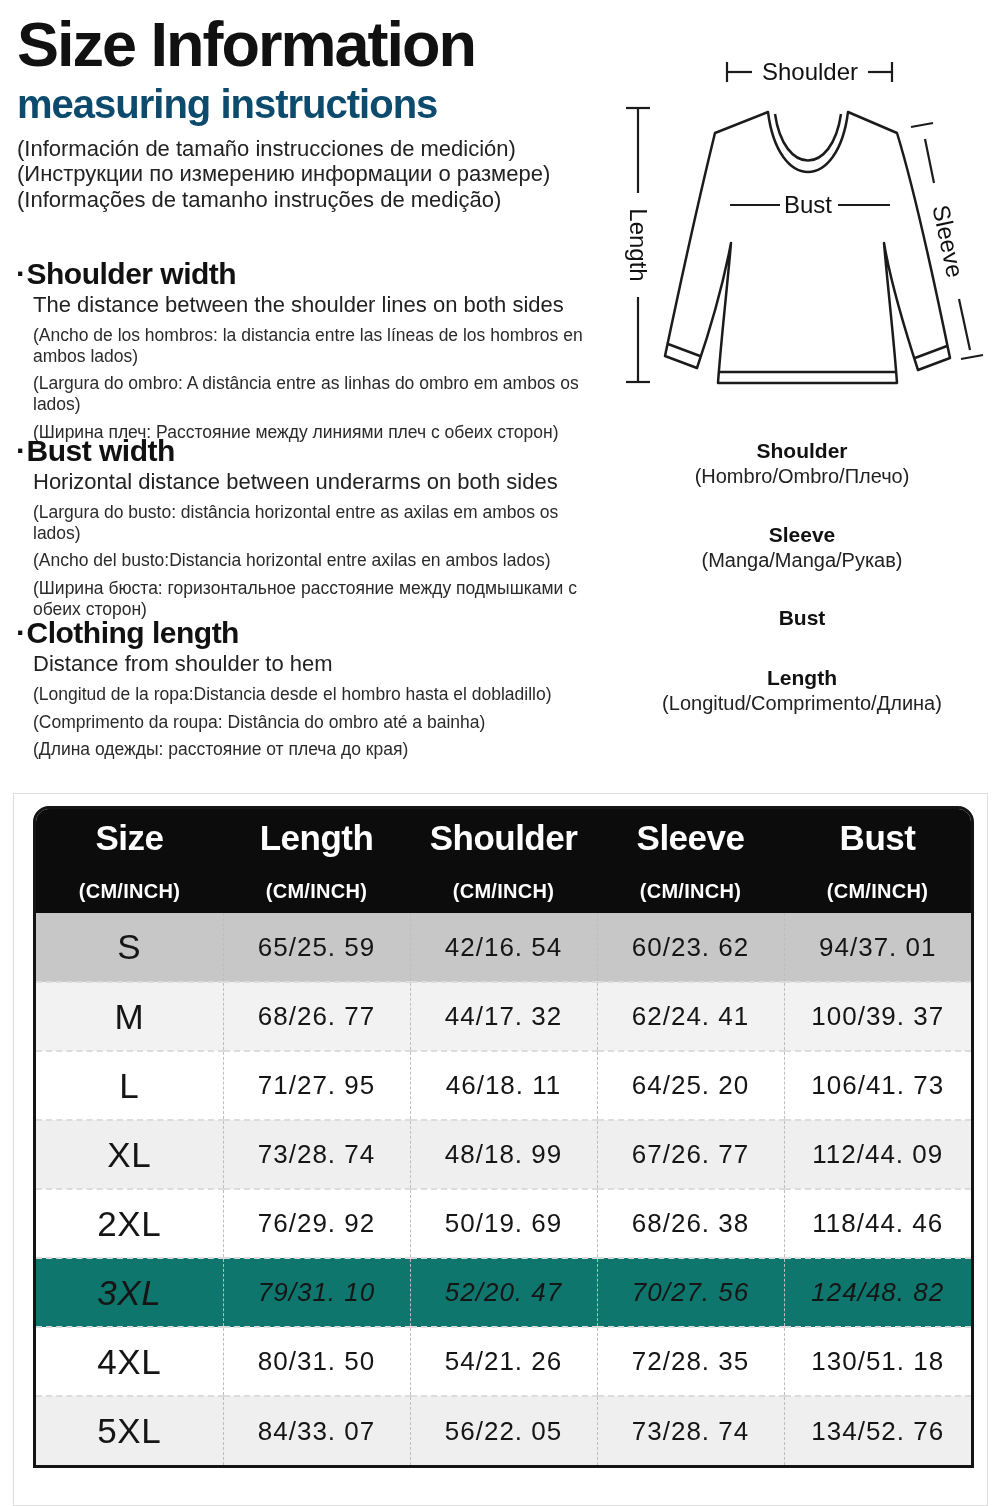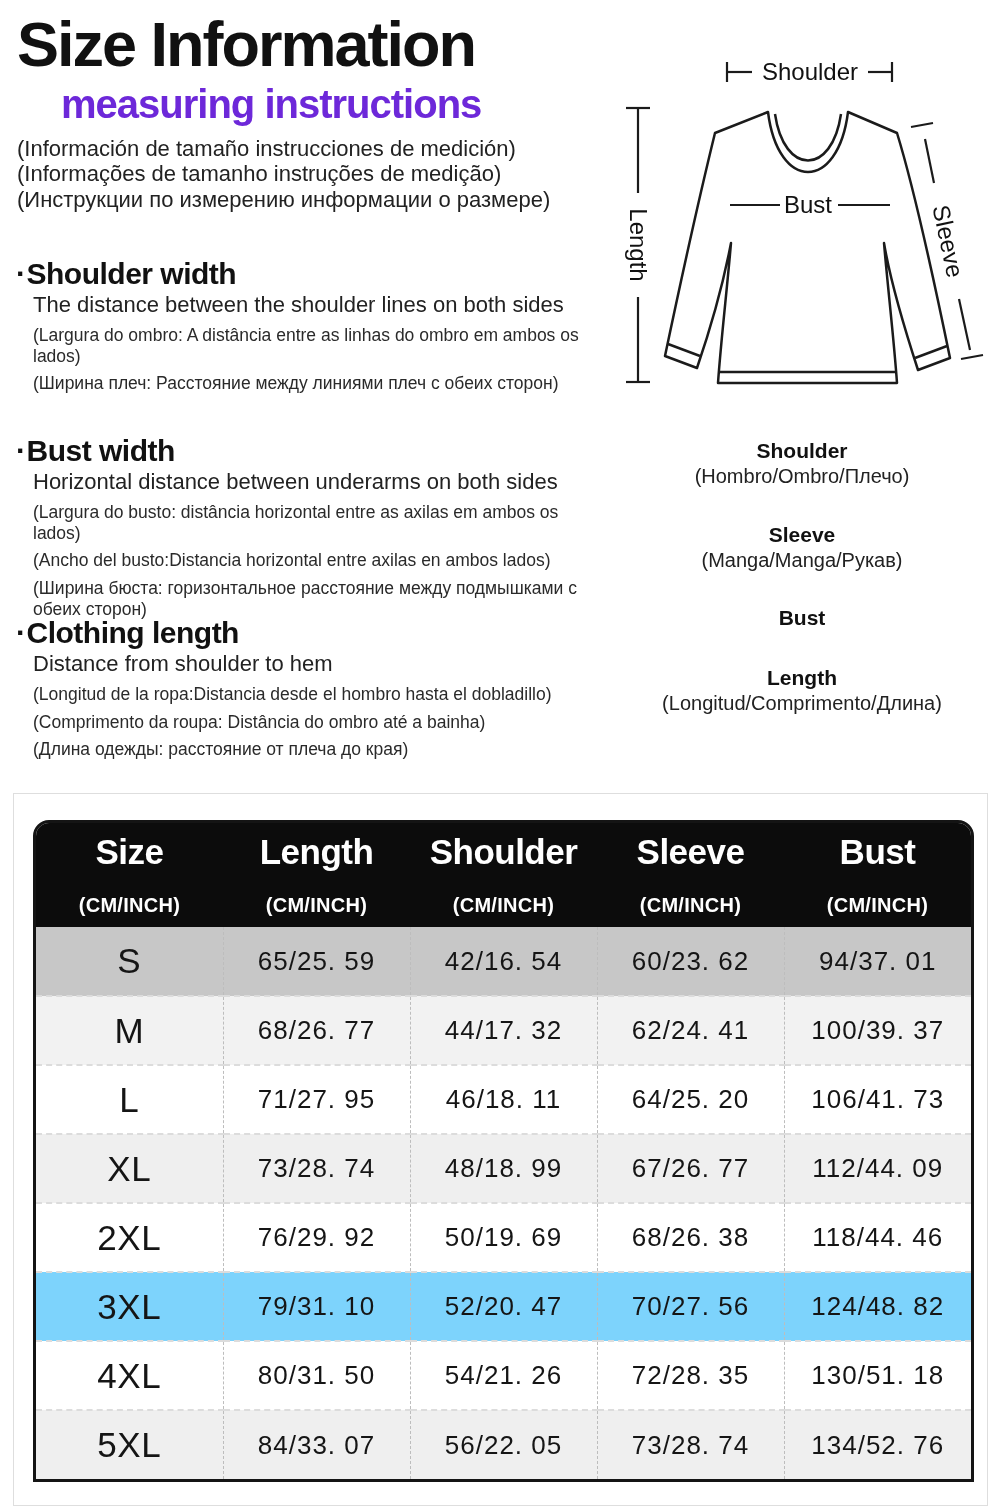--- a/index.html
+++ b/index.html
@@ -8,21 +8,21 @@
     position:relative;
     background:#ffffff;
     font-family:"Liberation Sans", sans-serif;
     color:#1c1c1c;
     overflow:hidden;
   }
 
   
   .title-block { position:absolute; left:17px; top:12px; width:590px; }
   .main-title  { font-size:63px; font-weight:bold; letter-spacing:-2px; line-height:1.04; color:#111; }
-  .sub-title   { font-size:40px; font-weight:bold; letter-spacing:-1px; margin-top:4px; color:#6d28d9;margin-left:44px; }
+  .sub-title   { font-size:40px; font-weight:bold; letter-spacing:-1px; margin-top:4px; color:#0c4a6e; }
   .title-trans { margin-top:9px; }
   .title-trans div { font-size:22px; line-height:1.17; color:#222; }
 
   
   .section { position:absolute; left:16px; width:592px; }
   .sec-shoulder { top:257px; }
   .sec-bust     { top:434px; }
   .sec-length   { top:616px; }
   .sec-title { font-size:30px; font-weight:bold; letter-spacing:-0.5px; color:#111; line-height:1.1; }
   .sec-title .bullet { font-size:30px; margin-right:1px; }
@@ -42,21 +42,21 @@
   .legend-item { margin-bottom:33px; }
   .legend-name  { font-size:21px; font-weight:bold; color:#111; line-height:1.25; }
   .legend-trans { font-size:20px; color:#222; line-height:1.22; }
 
   
   .table-frame {
     position:absolute; left:13px; top:793px; width:975px; height:713px;
     border:1px solid #dedede; background:#ffffff;
   }
   .table-wrap {
-    position:absolute; left:19px; top:26px; width:941px;
+    position:absolute; left:19px; top:12px; width:941px;
     border:3px solid #141414; border-radius:16px 16px 0 0; overflow:hidden;
     background:#ffffff;
   }
   table { width:100%; border-collapse:collapse; table-layout:fixed; }
   thead th {
     background:#0c0c0c; color:#ffffff; height:104px;
     text-align:center; vertical-align:middle; font-weight:bold;
   }
   .th-main { display:block; font-size:35px; letter-spacing:-0.5px; line-height:1.1; }
   .th-sub  { display:block; font-size:20px; margin-top:22px; letter-spacing:0.3px; }
@@ -70,28 +70,29 @@
   td.val-col  { font-size:26px; letter-spacing:1px; }
 </style>
 </head>
 <body>
 
 <div class="title-block">
   <div class="main-title">Size Information</div>
   <div class="sub-title">measuring instructions</div>
   <div class="title-trans">
     <div>(Información de tamaño instrucciones de medición)</div>
+    <div>(Инструкции по измерению информации о размере)</div>
     <div>(Informações de tamanho instruções de medição)</div>
-    <div>(Инструкции по измерению информации о размере)</div>
   </div>
 </div>
 
 <div class="section sec-shoulder">
   <div class="sec-title"><span class="bullet">·</span><span>Shoulder width</span></div>
   <div class="sec-desc">The distance between the shoulder lines on both sides</div>
+  <div class="sec-note">(Ancho de los hombros: la distancia entre las líneas de los hombros en ambos lados)</div>
   <div class="sec-note">(Largura do ombro: A distância entre as linhas do ombro em ambos os lados)</div>
   <div class="sec-note">(Ширина плеч: Расстояние между линиями плеч с обеих сторон)</div>
 </div>
 
 <div class="section sec-bust">
   <div class="sec-title"><span class="bullet">·</span><span>Bust width</span></div>
   <div class="sec-desc">Horizontal distance between underarms on both sides</div>
   <div class="sec-note">(Largura do busto: distância horizontal entre as axilas em ambos os lados)</div>
   <div class="sec-note">(Ancho del busto:Distancia horizontal entre axilas en ambos lados)</div>
   <div class="sec-note">(Ширина бюста: горизонтальное расстояние между подмышками с обеих сторон)</div>
@@ -228,21 +229,21 @@
             <td class="val-col">67/26. 77</td>
             <td class="val-col">112/44. 09</td>
           </tr>
           <tr style="background: rgb(255, 255, 255); padding-left: 12px;">
             <td class="size-col">2XL</td>
             <td class="val-col">76/29. 92</td>
             <td class="val-col">50/19. 69</td>
             <td class="val-col">68/26. 38</td>
             <td class="val-col">118/44. 46</td>
           </tr>
-          <tr style="background: #7dd3fc;">
+          <tr style="background: #0f766e; font-style: italic;">
             <td class="size-col">3XL</td>
             <td class="val-col">79/31. 10</td>
             <td class="val-col">52/20. 47</td>
             <td class="val-col">70/27. 56</td>
             <td class="val-col">124/48. 82</td>
           </tr>
           <tr style="background: rgb(255, 255, 255);">
             <td class="size-col">4XL</td>
             <td class="val-col">80/31. 50</td>
             <td class="val-col">54/21. 26</td>

